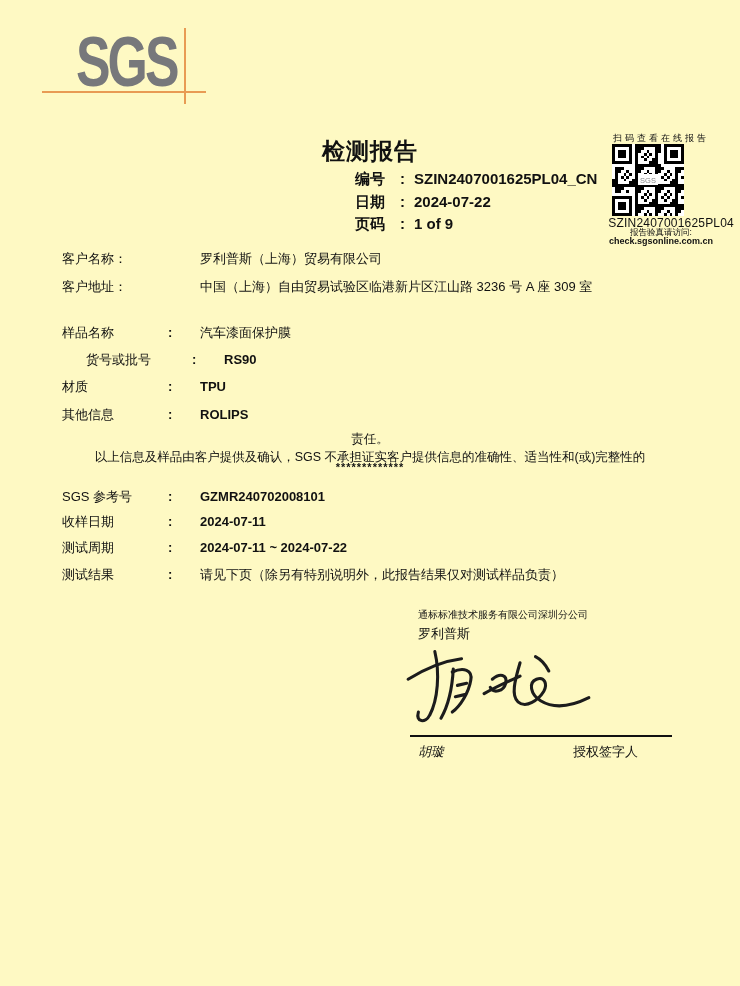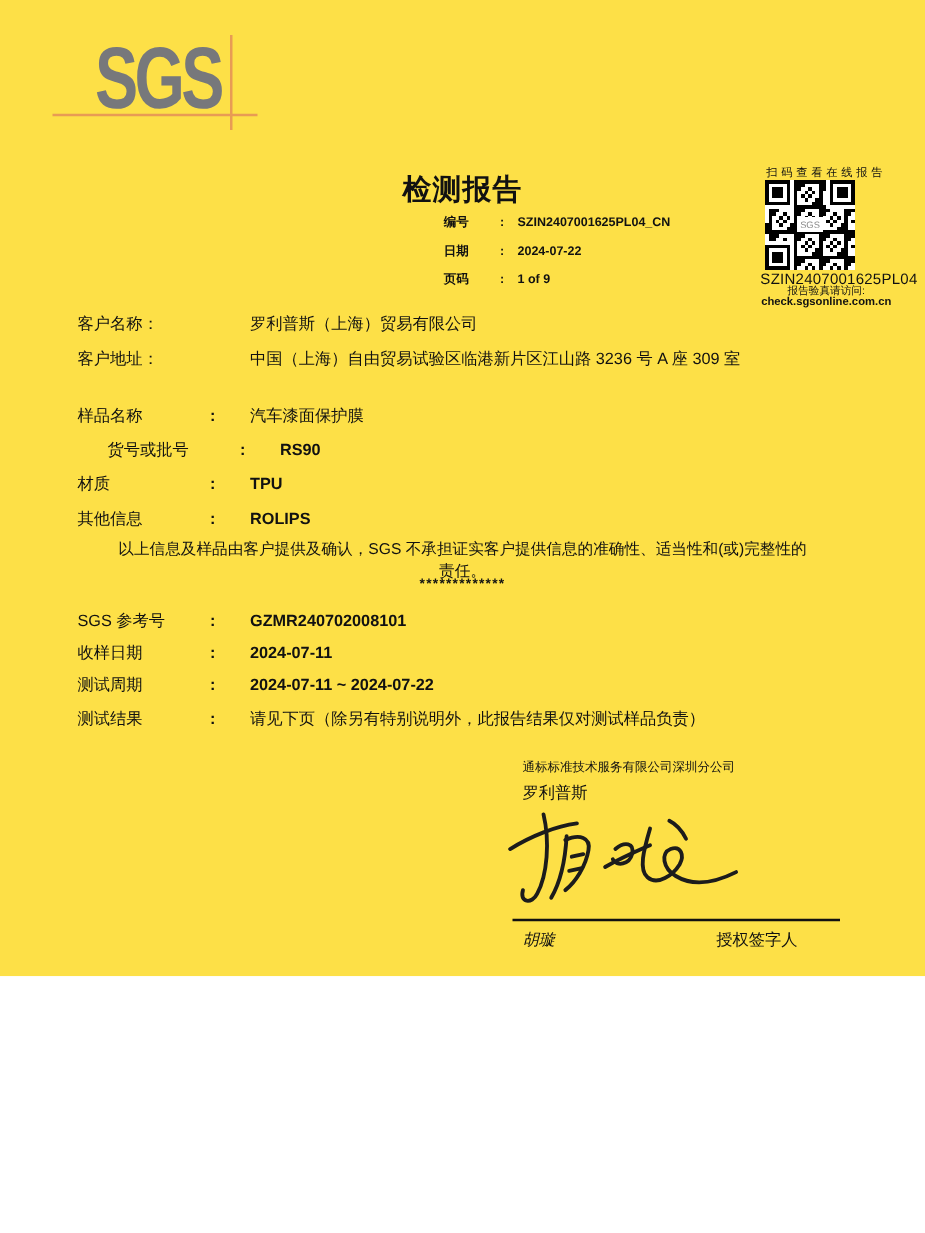--- a/index.html
+++ b/index.html
@@ -3,36 +3,36 @@
 <meta charset="utf-8">
 <style>
   :root{
     --logo-gray:#77787b;
     --logo-orange:#e89b54;
     --ink:#111111;
   }
   *{margin:0;padding:0;box-sizing:border-box;}
   html,body{background:#ffffff;}
   body{font-family:"Liberation Sans","DejaVu Sans",sans-serif;color:var(--ink);}
-  .page{position:relative;width:740px;height:781px;background:#fde047;overflow:hidden;}
+  .page{position:relative;width:740px;height:986px;background:#fef9c3;overflow:hidden;}
   .abs{position:absolute;}
 
   
   .sgs-text{
     position:absolute;left:76px;top:27px;
     font-size:70px;font-weight:bold;line-height:1;
     color:var(--logo-gray);letter-spacing:-4px;
     transform:scaleX(0.74);transform-origin:left top;
   }
   .logo-hline{position:absolute;left:42px;top:91px;width:164px;height:2px;background:var(--logo-orange);}
   .logo-vline{position:absolute;left:184px;top:28px;width:2px;height:76px;background:var(--logo-orange);}
 
   
   .report-title{position:absolute;left:322px;top:136px;font-size:23px;font-weight:bold;letter-spacing:1px;}
-  .hrow{position:absolute;left:0;width:740px;height:18px;font-size:10px;font-weight:bold;line-height:17px;}
+  .hrow{position:absolute;left:0;width:740px;height:18px;font-size:15px;font-weight:bold;line-height:17px;}
   .hrow .lbl{position:absolute;left:355px;}
   .hrow .sep{position:absolute;left:400px;}
   .hrow .val{position:absolute;left:414px;}
 
   
   .qr-top{position:absolute;left:598px;top:132px;width:126px;text-align:center;font-size:9px;letter-spacing:3px;white-space:nowrap;}
   .qr-box{position:absolute;left:612px;top:144px;width:72px;height:72px;}
   .qr-box svg{width:72px;height:72px;display:block;}
   .qr-code-text{position:absolute;left:588px;top:216px;width:146px;text-align:right;font-size:12px;letter-spacing:0.2px;}
   .qr-verify{position:absolute;left:598px;top:227px;width:126px;text-align:center;font-size:8.5px;}
@@ -360,22 +360,22 @@
     <span class="sep">:</span>
     <span class="val b">TPU</span>
   </div>
   <div class="row" style="top:406px;">
     <span class="lbl">其他信息</span>
     <span class="sep">:</span>
     <span class="val b">ROLIPS</span>
   </div>
 
   <div class="disclaimer">
+    <div>责任。</div>
     <div>以上信息及样品由客户提供及确认，SGS 不承担证实客户提供信息的准确性、适当性和(或)完整性的</div>
-    <div>责任。</div>
   </div>
   <div class="stars">*************</div>
 
   <div class="row" style="top:488px;">
     <span class="lbl">SGS 参考号</span>
     <span class="sep">:</span>
     <span class="val b">GZMR240702008101</span>
   </div>
   <div class="row" style="top:513px;">
     <span class="lbl">收样日期</span>

